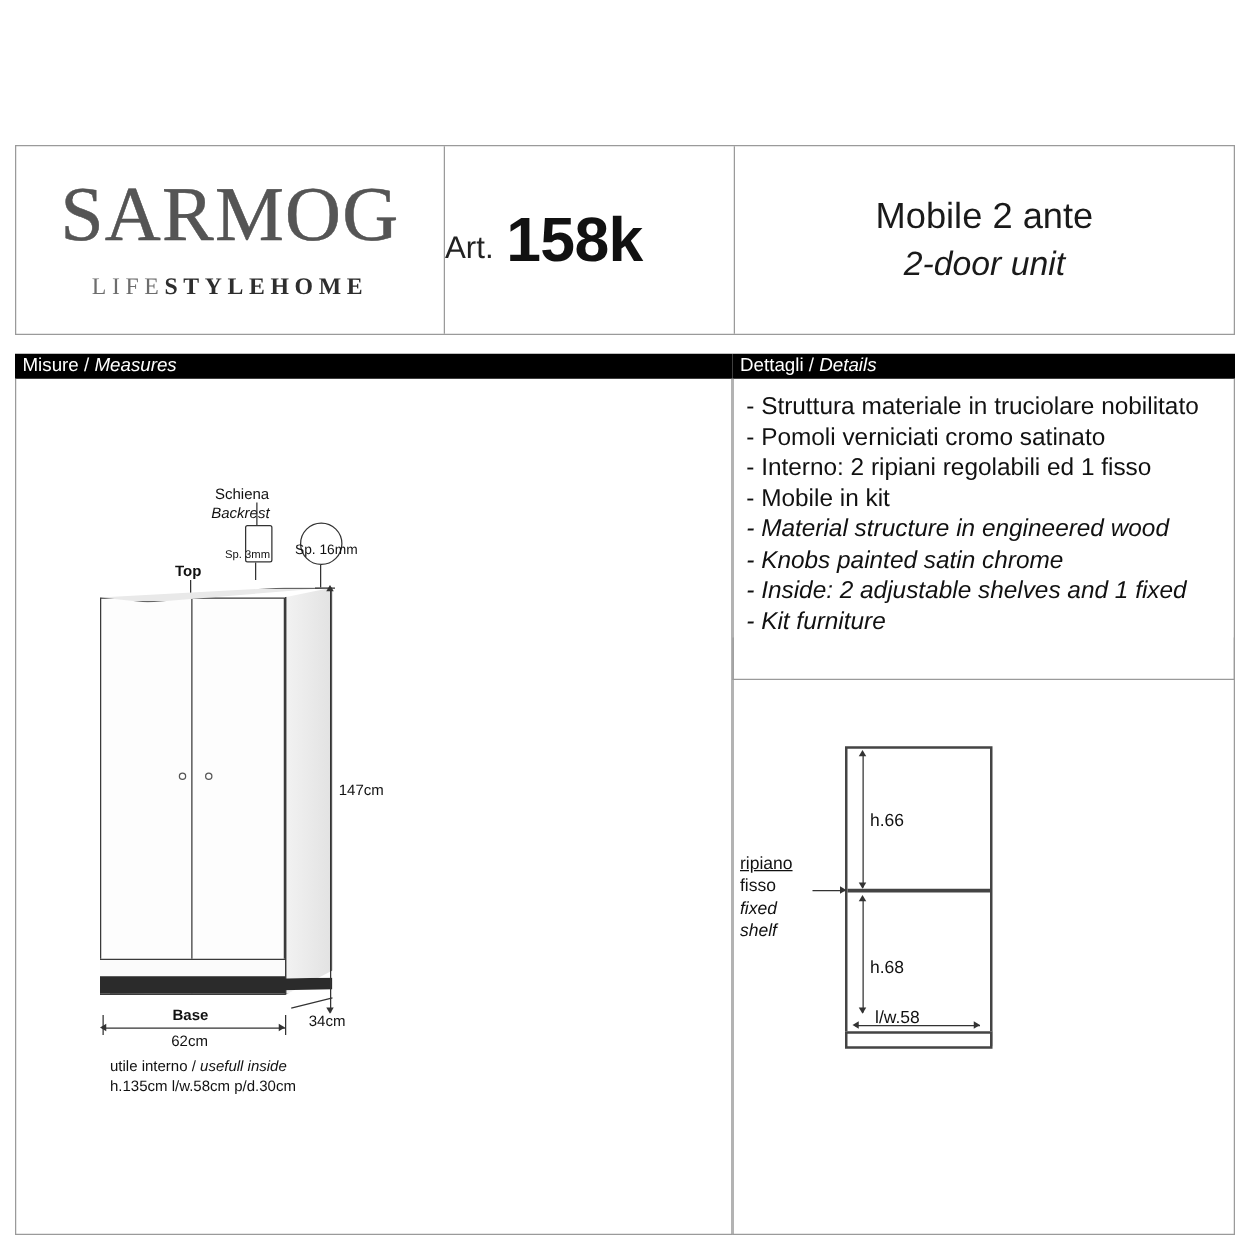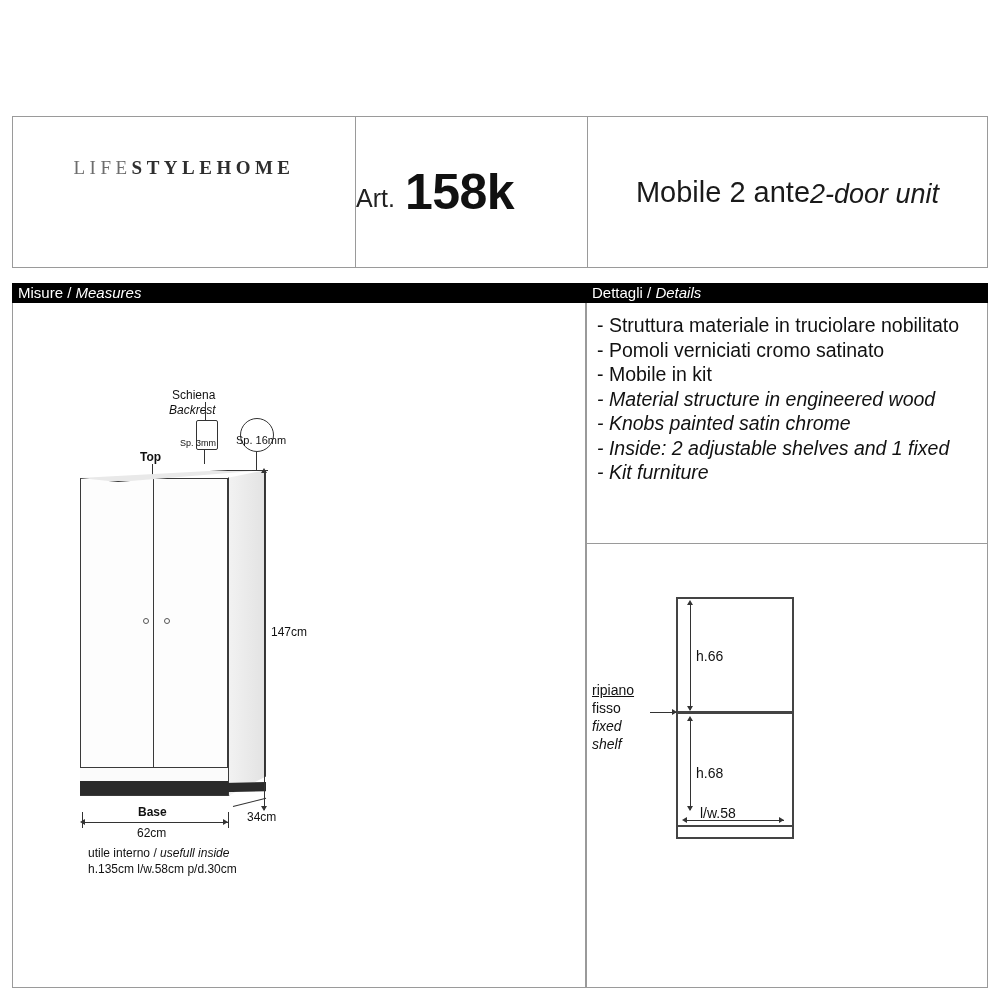--- a/index.html
+++ b/index.html
@@ -45,21 +45,21 @@
   .cell-art {
     width: 232px;
     border-right: 1px solid #9a9a9a;
     display: flex;
     align-items: center;
     justify-content: flex-start;
   }
   .cell-title {
     flex: 1;
     display: flex;
-    flex-direction: row;
+    flex-direction: column;
     align-items: center;
     justify-content: center;
   }
 
   .logo-wrap {
     position: absolute;
     left: 0; right: 0;
     top: 24px;
     text-align: center;
   }
@@ -330,20 +330,21 @@
 </style>
 </head>
 <body>
 
 <div class="sheet">
 
   <div class="header">
 
     <div class="header-cell cell-logo">
       <div class="logo-wrap">
+        <div class="logo-main">SARMOG</div>
         <div class="logo-sub"><span>LIFE</span><b>STYLE</b><b>HOME</b></div>
       </div>
     </div>
 
     <div class="header-cell cell-art">
       <span class="art-label">Art.</span>
       <span class="art-code">158k</span>
     </div>
 
     <div class="header-cell cell-title">
@@ -355,20 +356,21 @@
   <div class="bar bar-details">
     <span>Dettagli</span><span> / </span><i>Details</i>
   </div>
   <div class="bar bar-measures">
     <span>Misure</span><span> / </span><i>Measures</i>
   </div>
 
   <div class="panel-details">
     <div class="detail-line">- Struttura materiale in truciolare nobilitato</div>
     <div class="detail-line">- Pomoli verniciati cromo satinato</div>
+    <div class="detail-line">- Interno: 2 ripiani regolabili ed 1 fisso</div>
     <div class="detail-line">- Mobile in kit</div>
     <div class="detail-line ital">- Material structure in engineered wood</div>
     <div class="detail-line ital">- Knobs painted satin chrome</div>
     <div class="detail-line ital">- Inside: 2 adjustable shelves and 1 fixed</div>
     <div class="detail-line ital">- Kit furniture</div>
   </div>
 
   <div class="panel-measures"></div>
 
   <div class="panel-right-lower"></div>

